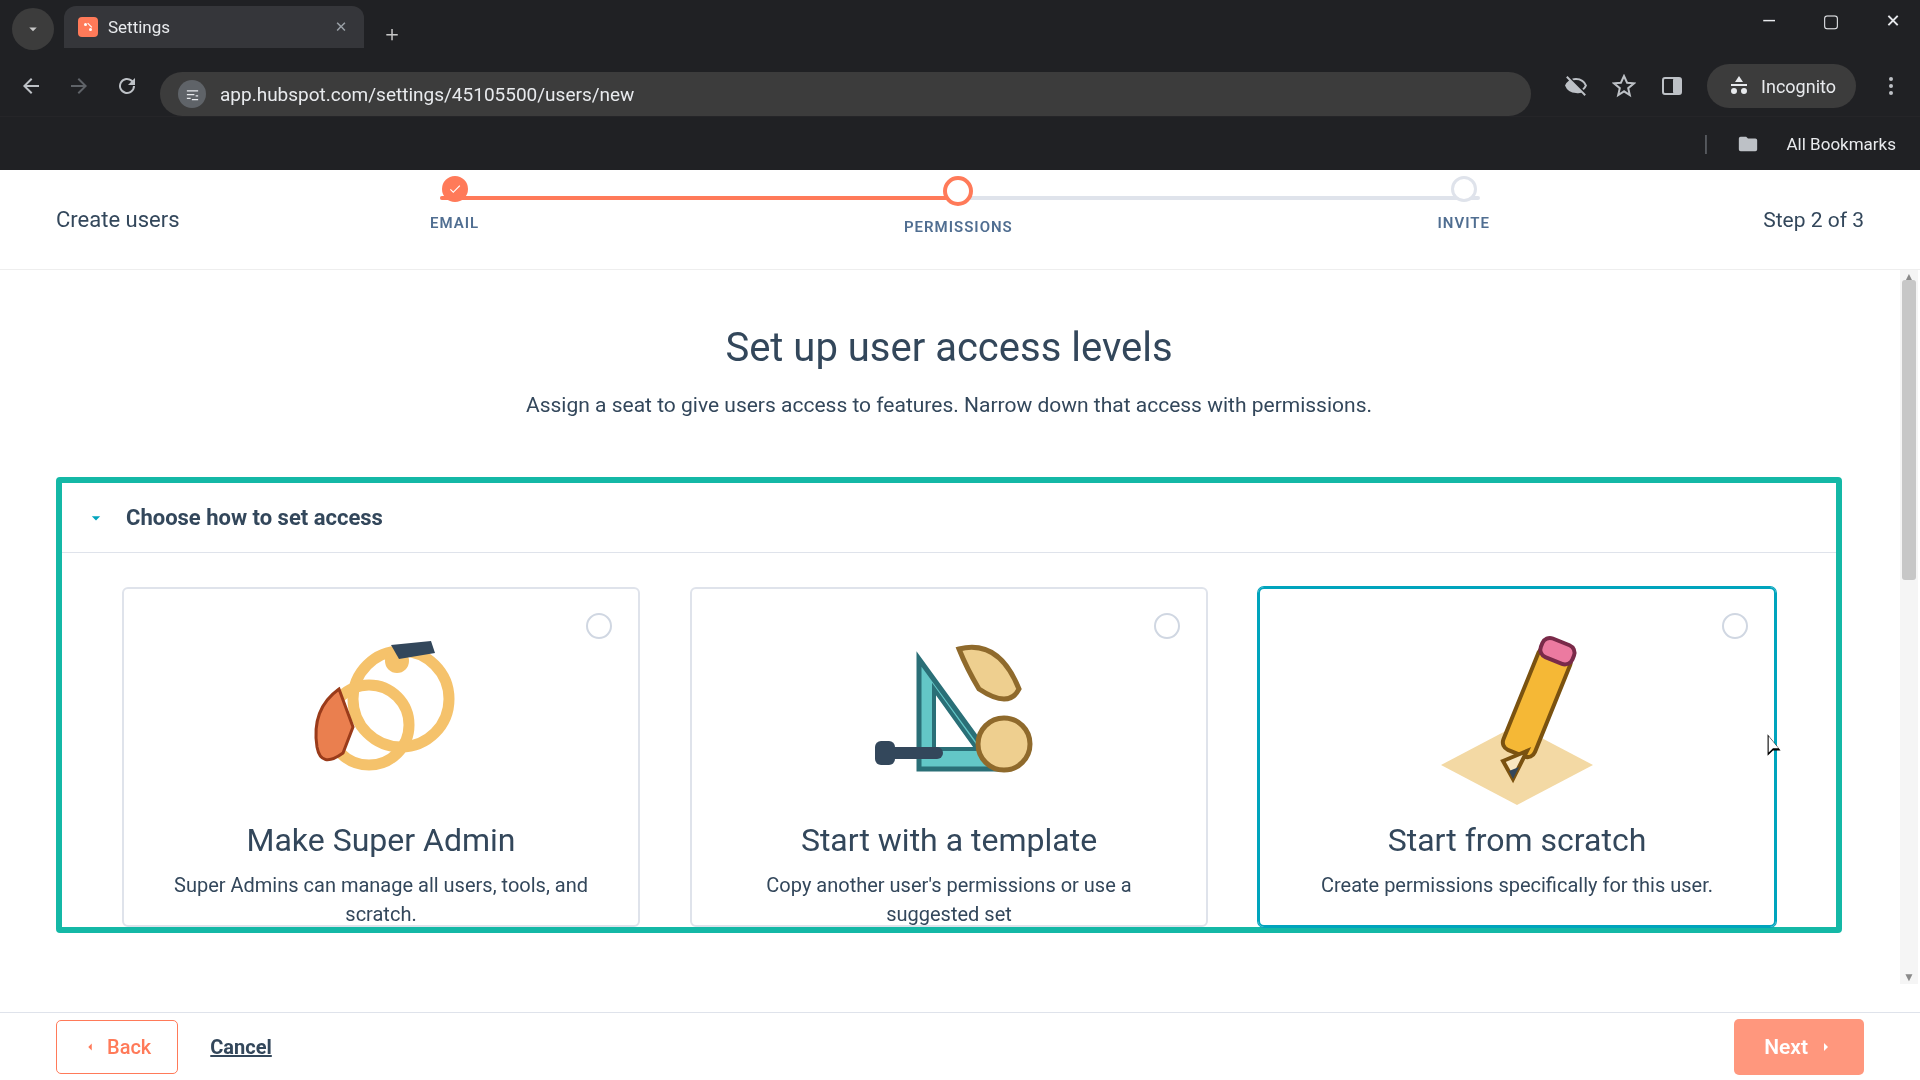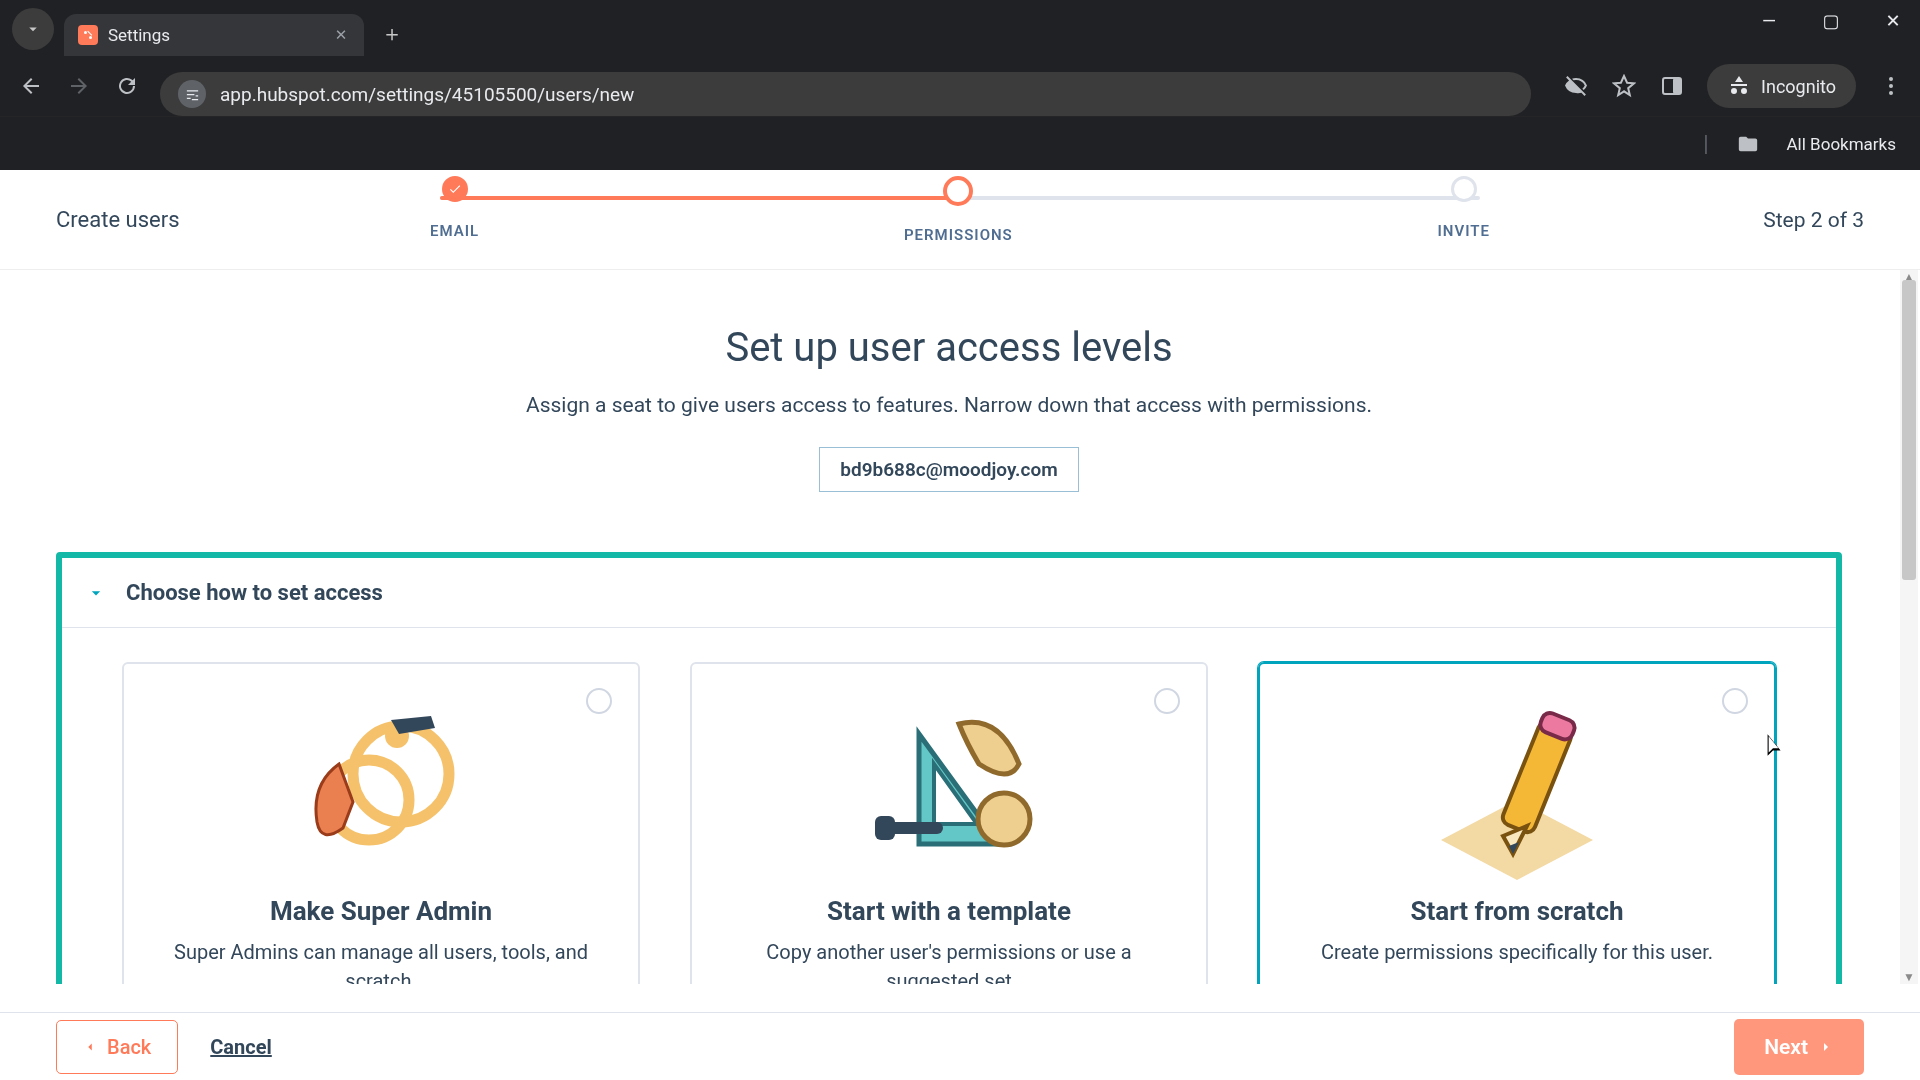--- a/index.html
+++ b/index.html
@@ -3,21 +3,21 @@
 <meta charset="utf-8">
 <style>
   * { margin:0; padding:0; box-sizing:border-box; font-family: -apple-system, BlinkMacSystemFont, "Segoe UI", Roboto, Helvetica, Arial, sans-serif; }
   html,body { width:1920px; height:1080px; overflow:hidden; background:#fff; }
 
   
   .chrome { background:#202124; }
   .tabbar { height:56px; display:flex; align-items:flex-end; padding:0 12px; gap:10px; position:relative; }
   .tab-drop { width:42px; height:42px; border-radius:21px; background:#3c3c3c; display:flex; align-items:center; justify-content:center; margin-bottom:6px; }
   .tab-drop svg { width:18px; height:18px; fill:#c7c7c7; }
-  .tab { display:flex; align-items:center; gap:10px; background:#35363a; color:#e8eaed; font-size:17px; height:42px; padding:0 14px 0 14px; border-radius:12px 12px 0 0; min-width:300px; margin-bottom:0; }
+  .tab { display:flex; align-items:center; gap:10px; background:#35363a; color:#e8eaed; font-size:17px; height:42px; padding:0 14px 0 14px; border-radius:12px 12px 0 0; min-width:300px; margin-bottom:8px; }
   .tab .favicon { width:20px; height:20px; border-radius:4px; background:#ff7a59; display:flex; align-items:center; justify-content:center; }
   .tab .favicon svg { width:12px; height:12px; fill:#fff; }
   .tab .close { margin-left:auto; width:18px; height:18px; display:flex; align-items:center; justify-content:center; color:#9aa0a6; font-size:15px; }
   .newtab { width:36px; height:36px; border-radius:18px; display:flex; align-items:center; justify-content:center; color:#c7c7c7; font-size:22px; margin-bottom:4px; }
   .window-controls { position:absolute; right:10px; top:10px; display:flex; gap:28px; color:#e8eaed; }
   .window-controls span { width:34px; text-align:center; font-size:18px; }
 
   .addrrow { height:60px; display:flex; align-items:center; gap:18px; padding:0 16px; }
   .nav-icn { width:30px; height:30px; display:flex; align-items:center; justify-content:center; }
   .nav-icn svg { width:24px; height:24px; fill:#bdc1c6; }
@@ -37,21 +37,21 @@
   
   .app { position:relative; height:calc(1080px - 56px - 60px - 54px); background:#fff; }
   .topbar { position:relative; height:100px; border-bottom:1px solid #eee; display:flex; align-items:center; padding:8px 56px; }
   .topbar .title { font-size:22px; color:#33475b; }
   .topbar .step { margin-left:auto; font-size:21px; color:#33475b; }
 
   .wizard { position:absolute; left:50%; transform:translateX(-50%); top:6px; width:1060px; }
   .wizard-line { position:absolute; top:20px; left:10px; right:10px; height:4px; background:#dfe3eb; border-radius:2px; z-index:0;}
   .wizard-line .done { position:absolute; left:0; top:0; bottom:0; background:#ff7a59; border-radius:2px; }
   .wsteps { position:relative; display:flex; justify-content:space-between; z-index:1; }
-  .wstep { display:flex; flex-direction:column; align-items:center; gap:20px; }
+  .wstep { display:flex; flex-direction:column; align-items:center; gap:12px; }
   .wstep .dot { width:26px; height:26px; border-radius:13px; border:3px solid #dfe3eb; background:#fff; display:flex; align-items:center; justify-content:center; }
   .wstep.done .dot { background:#ff7a59; border-color:#ff7a59; }
   .wstep.done .dot svg { width:14px; height:14px; fill:#fff; }
   .wstep.cur .dot { border-color:#ff7a59; width:30px; height:30px; border-radius:15px; border-width:4px; }
   .wstep .lbl { font-size:15px; letter-spacing:1px; color:#506e91; font-weight:600; }
 
   .scroll { position:absolute; top:100px; bottom:96px; left:0; right:22px; overflow:hidden; padding:0 56px 0 56px; }
   .scrollbar { position:absolute; right:2px; top:100px; bottom:96px; width:18px; background:#f5f5f5; }
   .scrollbar .thumb { position:absolute; left:2px; right:2px; top:10px; height:300px; background:#c7c7c7; border-radius:3px; }
   .scrollbar .arrow { position:absolute; left:0; right:0; text-align:center; color:#8a8a8a; font-size:12px; }
@@ -66,21 +66,21 @@
   .acc-head { display:flex; align-items:center; gap:20px; padding:22px 24px; border-bottom:1px solid #dfe3eb; }
   .acc-head .chev { width:20px; height:20px; }
   .acc-head .chev svg { width:20px; height:20px; fill:#00a4bd; }
   .acc-head .txt { font-size:22px; font-weight:700; color:#33475b; }
 
   .cards { display:flex; gap:50px; padding:34px 60px 0 60px; }
   .card { position:relative; flex:1; border:2px solid #dfe3eb; border-radius:6px; padding:30px 28px 20px 28px; text-align:center; color:#33475b; cursor:pointer; height:340px; }
   .card.sel { border-color:#00a4bd; box-shadow:0 0 0 1px #00a4bd; }
   .card .radio { position:absolute; top:24px; right:26px; width:26px; height:26px; border:2px solid #d0d7e2; border-radius:13px; background:#fff; }
   .card .illus { width:210px; height:190px; margin:0 auto 12px; display:flex; align-items:center; justify-content:center; }
-  .card h3 { font-size:26px; font-weight:700; margin-top:11px; }
+  .card h3 { font-size:32px; font-weight:400; margin-top:11px; }
   .card p { font-size:20px; margin-top:12px; line-height:1.45; }
 
   .footer { position:absolute; left:0; right:0; bottom:0; height:68px; border-top:1px solid #dfe3eb; background:#fff; display:flex; align-items:center; padding:0 56px; gap:32px; }
   .btn-back { display:flex; align-items:center; gap:10px; border:1px solid #ff7a59; color:#ff7a59; background:#fff; padding:14px 26px; border-radius:5px; font-size:20px; font-weight:500; }
   .btn-back svg { width:14px; height:14px; fill:#ff7a59; }
   .btn-cancel { color:#33475b; font-size:20px; font-weight:700; text-decoration:underline; }
   .btn-next { margin-left:auto; display:flex; align-items:center; gap:10px; background:#ff7a59; opacity:.78; color:#fff; padding:16px 30px; border-radius:5px; font-size:21px; font-weight:600; }
   .btn-next svg { width:16px; height:16px; fill:#fff; }
 
   
@@ -214,21 +214,20 @@
       </div>
     </div>
 
     <span class="step">Step 2 of 3</span>
   </div>
 
   <div class="scroll">
     <div class="page-head">
       <h1>Set up user access levels</h1>
       <p>Assign a seat to give users access to features. Narrow down that access with permissions.</p>
-      <span class="email-chip">bd9b688c@moodjoy.com</span>
     </div>
 
     <div class="accordion">
       <div class="acc-head">
         <span class="chev"><svg viewBox="0 0 24 24">
               <path d="M7 10l5 5 5-5z"></path>
             </svg></span>
         <span class="txt">Choose how to set access</span>
       </div>
 

